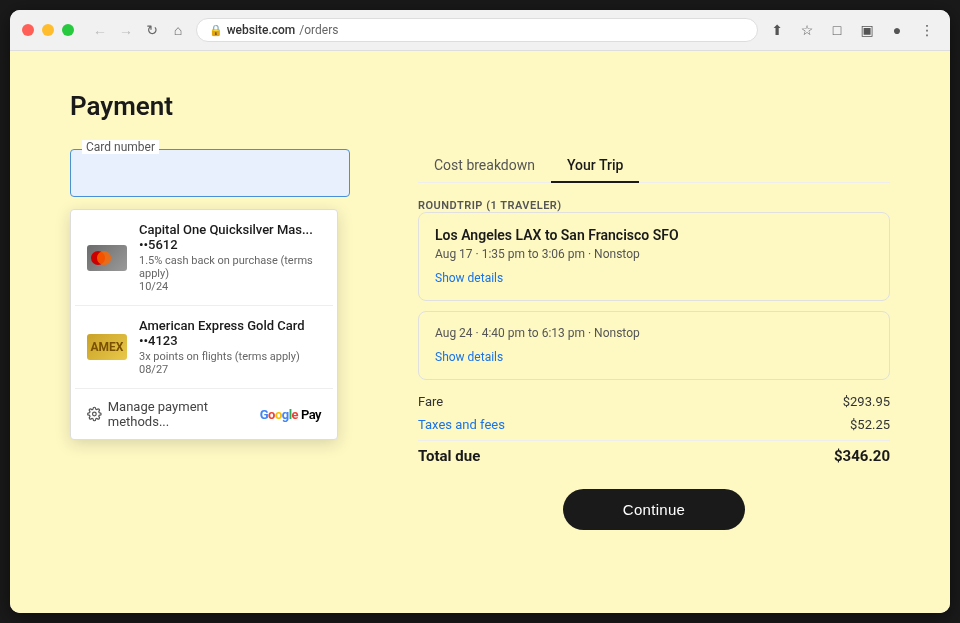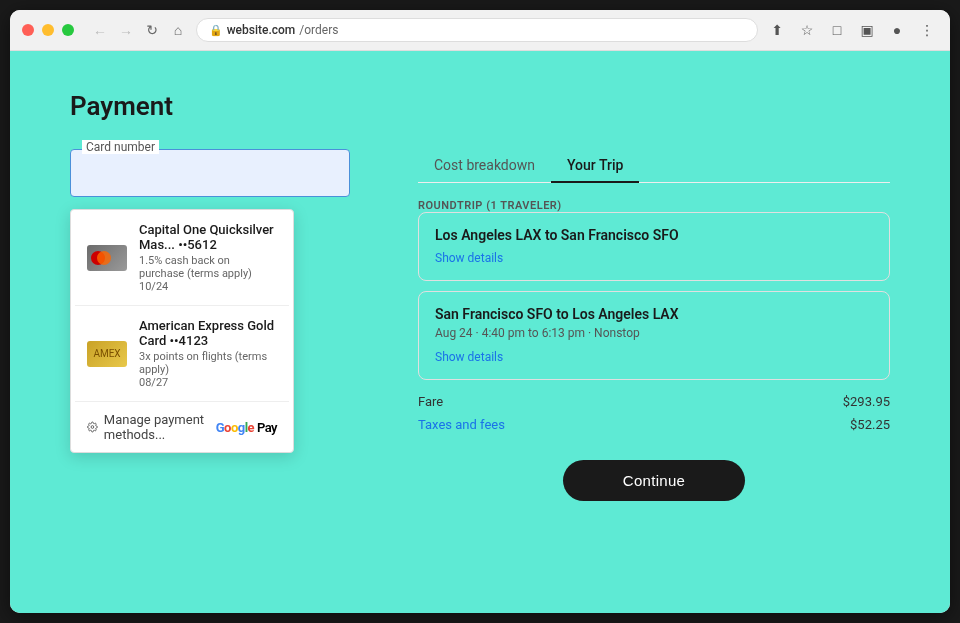--- a/index.html
+++ b/index.html
@@ -82,21 +82,21 @@
     }
     .browser-action-btn {
       width: 22px; height: 22px;
       display: flex; align-items: center; justify-content: center;
       color: #555; font-size: 14px;
       cursor: pointer;
     }
 
     .page-content {
       flex: 1;
-      background: #5eead4;
+      background: #fef9c3;
       padding: 40px 60px;
       overflow: auto;
     }
 
     .page-title {
       font-size: 26px;
       font-weight: 600;
       color: #1a1a1a;
       margin-bottom: 28px;
     }
@@ -139,21 +139,21 @@
       font-size: 14px;
       outline: none;
     }
 
     
     .payment-dropdown {
       background: #fff;
       border: 1px solid #ddd;
       border-radius: 4px;
       box-shadow: 0 4px 16px rgba(0,0,0,0.15);
-      width: 224px;
+      width: 268px;
       overflow: hidden;
     }
 
     .card-option {
       display: flex;
       align-items: center;
       gap: 12px;
       padding: 12px 16px;
       cursor: pointer;
     }
@@ -416,21 +416,21 @@
               <div class="card-name">Capital One Quicksilver Mas... ••5612</div>
               <div class="card-desc">1.5% cash back on purchase (terms apply)</div>
               <div class="card-expiry">10/24</div>
             </div>
           </div>
 
           <div class="divider"></div>
 
           <div class="card-option">
             <div class="card-thumbnail amex">
-              <span style="font-size:10px; font-weight:400; color:#7a5000; z-index:2; position:relative;">AMEX</span>
+              <span style="font-size:12px; font-weight:700; color:#7a5000; z-index:2; position:relative;">AMEX</span>
             </div>
             <div class="card-info">
               <div class="card-name">American Express Gold Card ••4123</div>
               <div class="card-desc">3x points on flights (terms apply)</div>
               <div class="card-expiry">08/27</div>
             </div>
           </div>
 
           <div class="divider"></div>
 
@@ -457,38 +457,42 @@
           </div>
           <div class="summary-tab active">
             <span>Your Trip</span>
           </div>
         </div>
 
         <div class="trip-type-label">ROUNDTRIP (1 TRAVELER)</div>
 
         <div class="flight-card">
           <div class="flight-route">Los Angeles LAX to San Francisco SFO</div>
+          <div class="flight-details">Aug 17 · 1:35 pm to 3:06 pm · Nonstop</div>
           <a class="show-details-link">Show details</a>
         </div>
 
         <div class="flight-card">
-          <div class="flight-route">San Francisco SFO to Los Angeles LAX</div>
           <div class="flight-details">Aug 24 · 4:40 pm to 6:13 pm · Nonstop</div>
           <a class="show-details-link">Show details</a>
         </div>
 
         <div class="cost-section">
           <div class="cost-row">
             <span>Fare</span>
             <span>$293.95</span>
           </div>
           <div class="cost-row">
             <a class="label-link">Taxes and fees</a>
             <span>$52.25</span>
           </div>
+          <div class="total-row">
+            <span>Total due</span>
+            <span>$346.20</span>
+          </div>
         </div>
 
         <div class="continue-btn-wrapper">
           <button class="continue-btn">Continue</button>
         </div>
 
       </div>
     </div>
   </div>
 

